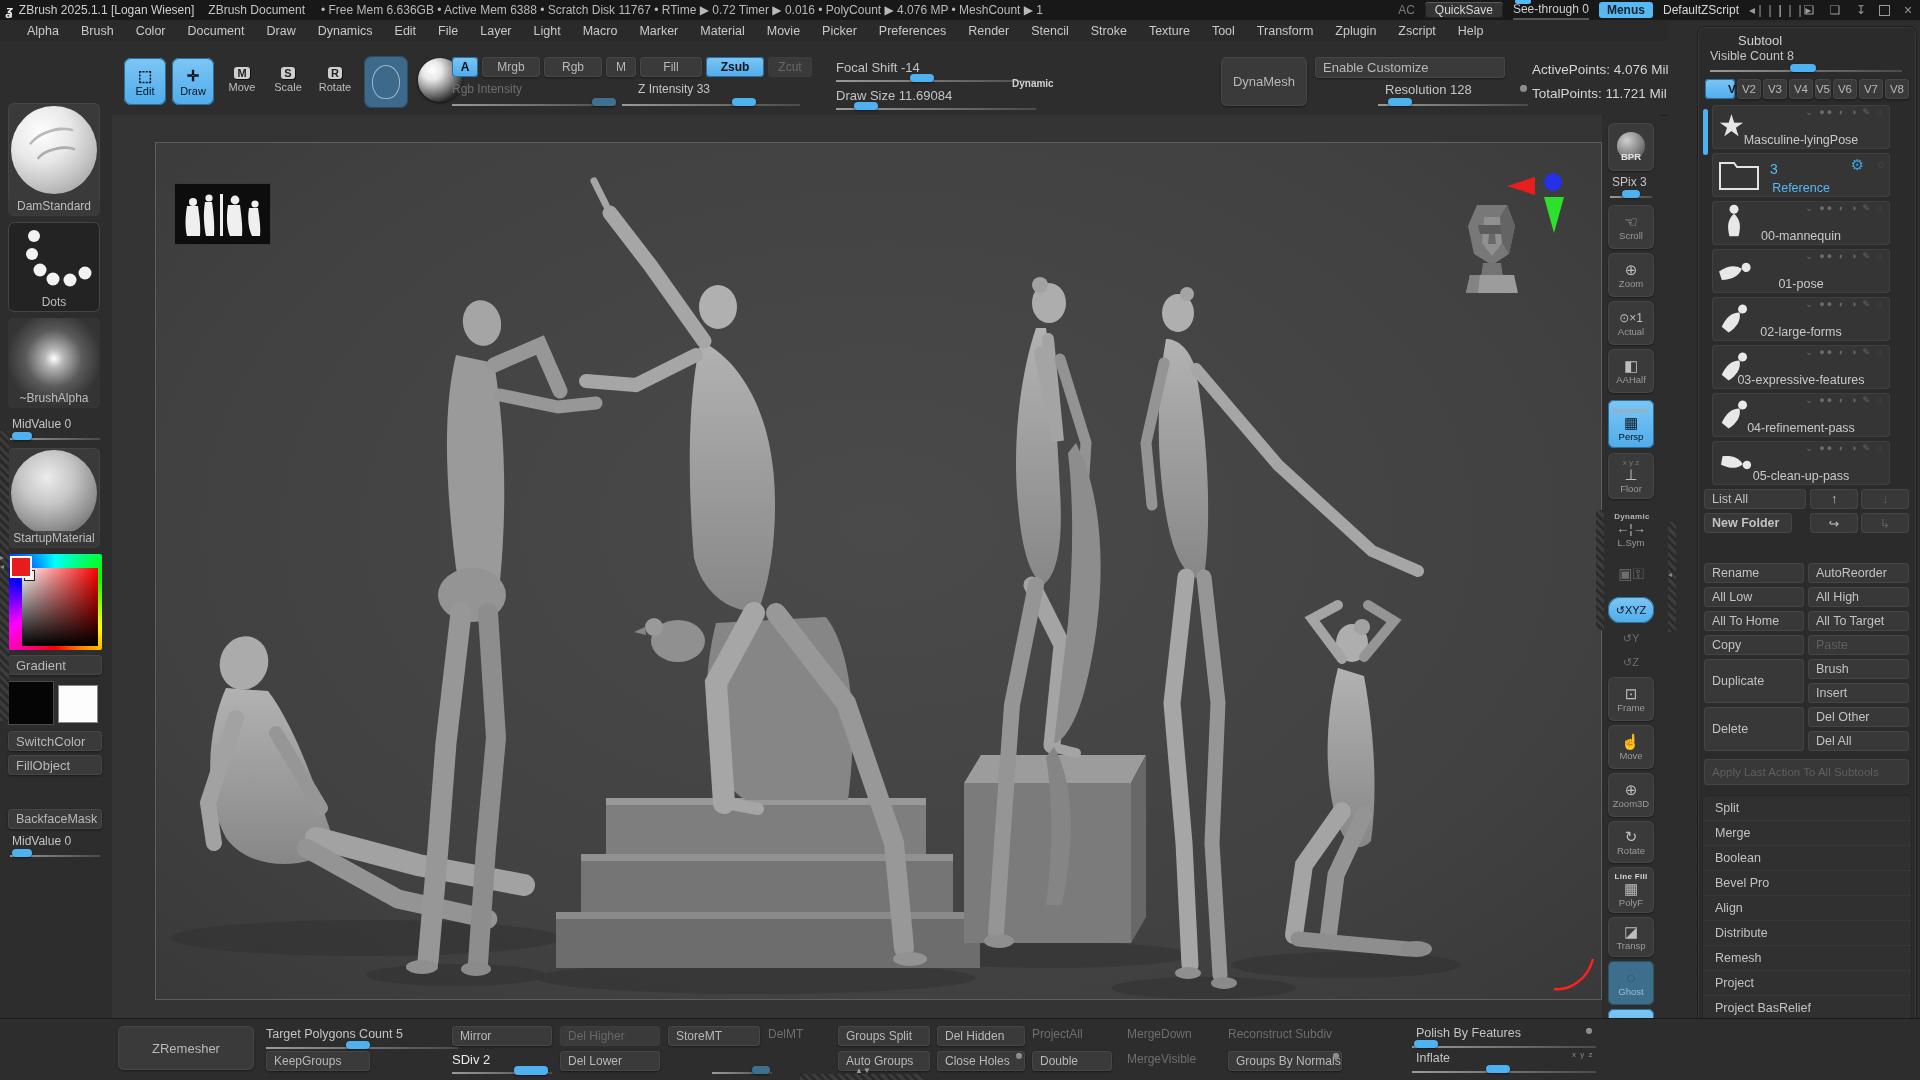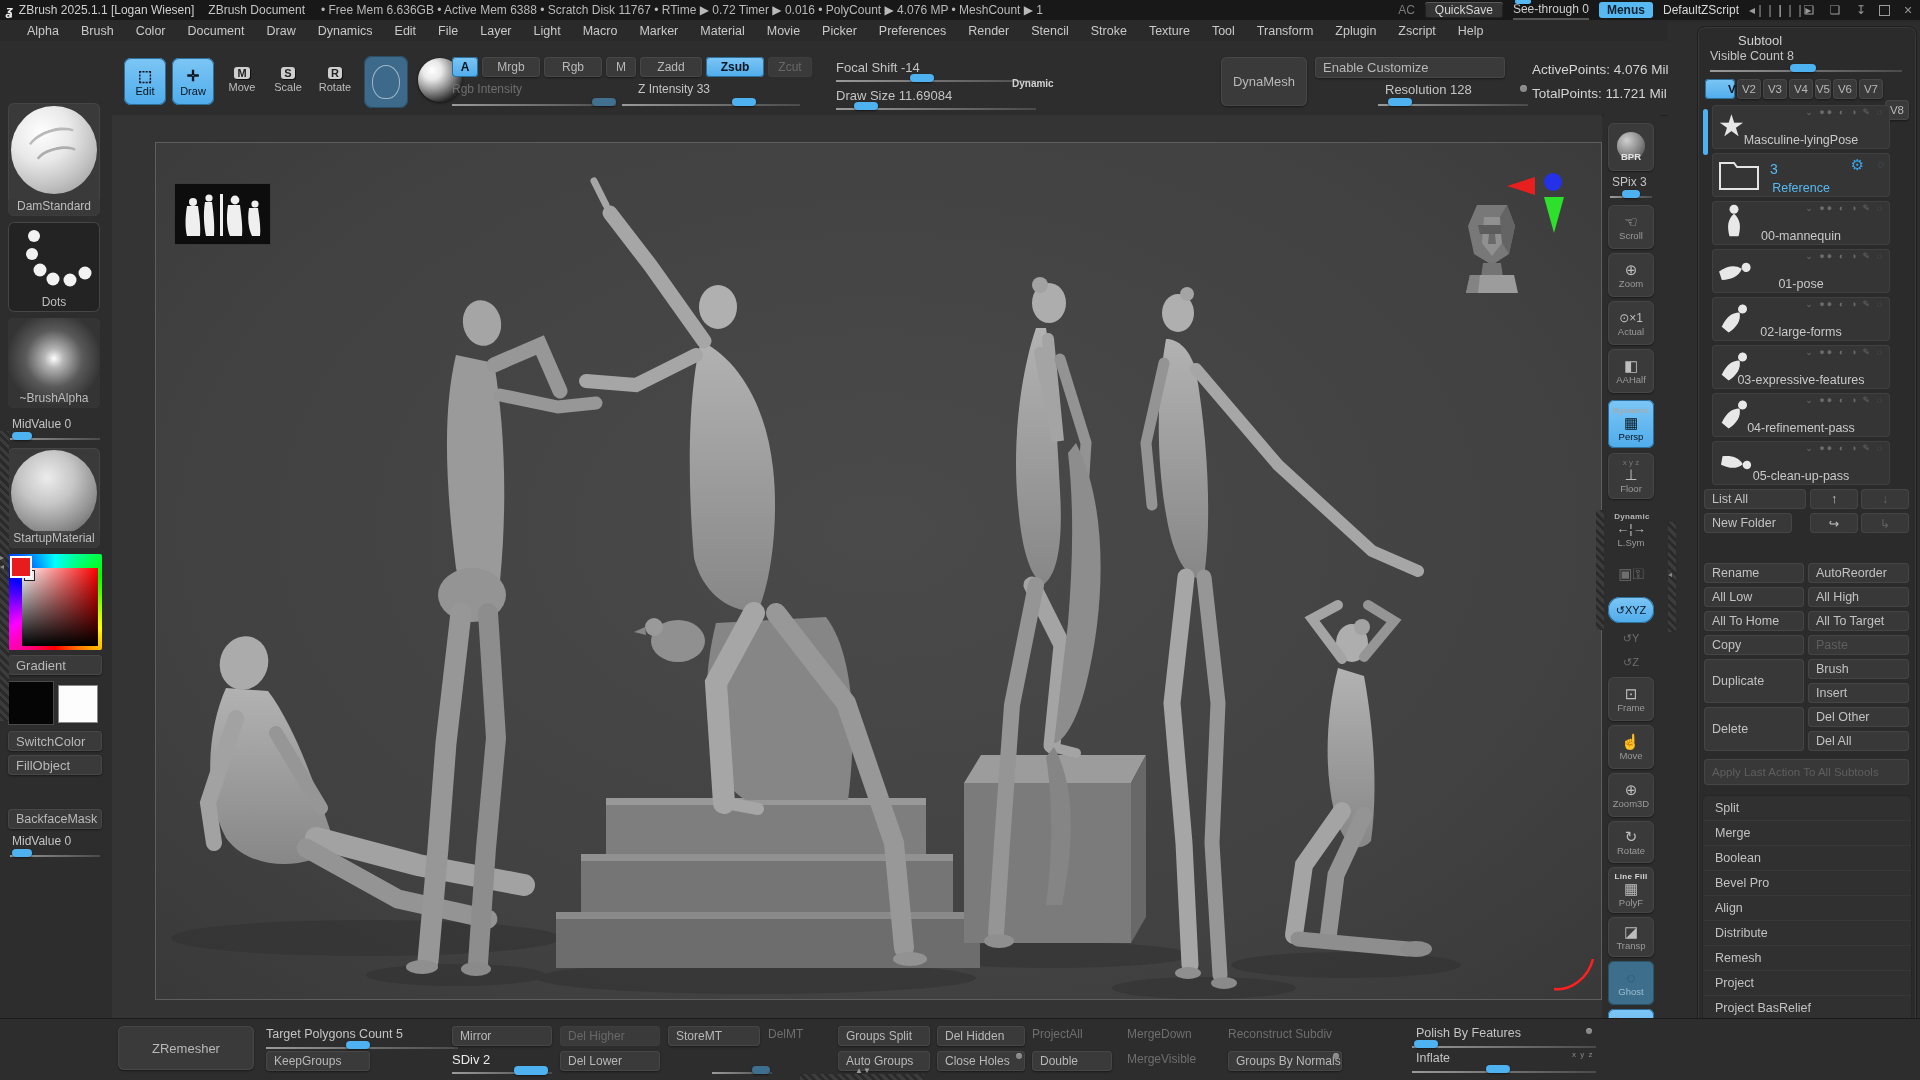--- a/index.html
+++ b/index.html
@@ -168,21 +168,21 @@
       <span style="width:26px;height:32px;border:1.5px solid #9fb8c8;border-radius:50% 50% 46% 46%;"></span>
     </div>
     <div class="abs" style="left:418px;top:17px;width:44px;height:44px;border-radius:50%;
          background:radial-gradient(circle at 32% 28%,#ffffff 0%,#e8e8e8 22%,#9a9a9a 45%,#2a2a2a 75%,#111 100%);
          box-shadow:0 1px 3px #000a;"></div>
 
     <div class="btn blue abs" style="left:452px;top:16px;width:26px;height:20px;">A</div>
     <div class="btn abs" style="left:482px;top:16px;width:58px;height:20px;">Mrgb</div>
     <div class="btn abs" style="left:544px;top:16px;width:58px;height:20px;">Rgb</div>
     <div class="btn abs" style="left:606px;top:16px;width:30px;height:20px;">M</div>
-    <div class="btn abs" style="left:640px;top:16px;width:62px;height:20px;">Zadd</div>
+    <div class="btn abs" style="left:640px;top:16px;width:62px;height:20px;">Fill</div>
     <div class="btn blue abs" style="left:706px;top:16px;width:58px;height:20px;">Zsub</div>
     <div class="btn dim abs" style="left:768px;top:16px;width:44px;height:20px;">Zcut</div>
 
     <span class="lbl dim abs" style="left:452px;top:41px;">Rgb Intensity</span>
     <div class="abs" style="left:452px;top:60px;width:164px;height:8px;">
       <span class="track" style="left:0;top:3px;width:164px;"></span>
       <span class="thumb" style="left:140px;background:#41718f;"></span>
     </div>
     <span class="lbl abs" style="left:638px;top:41px;">Z Intensity 33</span>
     <div class="abs" style="left:622px;top:60px;width:178px;height:8px;">
@@ -530,21 +530,21 @@
       </div>
 
       <div class="abs" style="left:7px;top:52px;display:flex;gap:2px;">
         <div class="btn blue" style="width:24px;height:20px;font-size:11.5px;padding-left:30px;">V1</div>
         <div class="btn" style="width:24px;height:20px;font-size:11.5px;">V2</div>
         <div class="btn" style="width:24px;height:20px;font-size:11.5px;">V3</div>
         <div class="btn" style="width:24px;height:20px;font-size:11.5px;">V4</div>
         <div class="btn" style="width:16px;height:20px;font-size:11.5px;">V5</div>
         <div class="btn" style="width:24px;height:20px;font-size:11.5px;">V6</div>
         <div class="btn" style="width:24px;height:20px;font-size:11.5px;">V7</div>
-        <div class="btn" style="width:24px;height:20px;font-size:11.5px;margin-top:21px;">V8</div>
+        <div class="btn" style="width:24px;height:20px;font-size:11.5px;">V8</div>
       </div>
 
       <div class="abs" style="left:5px;top:82px;width:5px;height:46px;background:#4fb2f0;border-radius:3px;"></div>
 
       <div class="st-row" style="top:78px;">
         <span class="abs" style="left:6px;top:2px;font-size:30px;color:#e6e6e6;line-height:38px;">★</span>
         <span class="minis">⌄ ●● ◐ ◑ ✎ ◌</span>
         <div class="st-name">Masculine-lyingPose</div>
       </div>
       <div class="st-row" style="top:126px;">
@@ -601,21 +601,21 @@
           <circle cx="20" cy="7" r="5" fill="#e8e8e8"></circle>
             <path d="M20 12 C13 18 12 26 15 37 L25 37 C28 26 27 18 20 12 Z" fill="#e8e8e8"></path>
         </svg>
         <span class="minis">⌄ ●● ◐ ◑ ✎ ◌</span>
         <div class="st-name">05-clean-up-pass</div>
       </div>
 
       <div class="pbtn" style="left:6px;top:462px;width:102px;">List All</div>
       <div class="pbtn center" style="left:112px;top:462px;width:48px;">↑</div>
       <div class="pbtn center dim" style="left:163px;top:462px;width:48px;">↓</div>
-      <div class="pbtn" style="left:6px;top:486px;width:88px;">New Folder</div>
+      <div class="pbtn" style="left:6px;top:486px;width:88px;font-weight:bold;">New Folder</div>
       <div class="pbtn center" style="left:112px;top:486px;width:48px;">↪</div>
       <div class="pbtn center dim" style="left:163px;top:486px;width:48px;">↳</div>
 
       <div class="pbtn" style="left:6px;top:536px;width:100px;">Rename</div>
       <div class="pbtn" style="left:110px;top:536px;width:101px;">AutoReorder</div>
       <div class="pbtn" style="left:6px;top:560px;width:100px;">All Low</div>
       <div class="pbtn" style="left:110px;top:560px;width:101px;">All High</div>
       <div class="pbtn" style="left:6px;top:584px;width:100px;">All To Home</div>
       <div class="pbtn" style="left:110px;top:584px;width:101px;">All To Target</div>
       <div class="pbtn" style="left:6px;top:608px;width:100px;">Copy</div>

